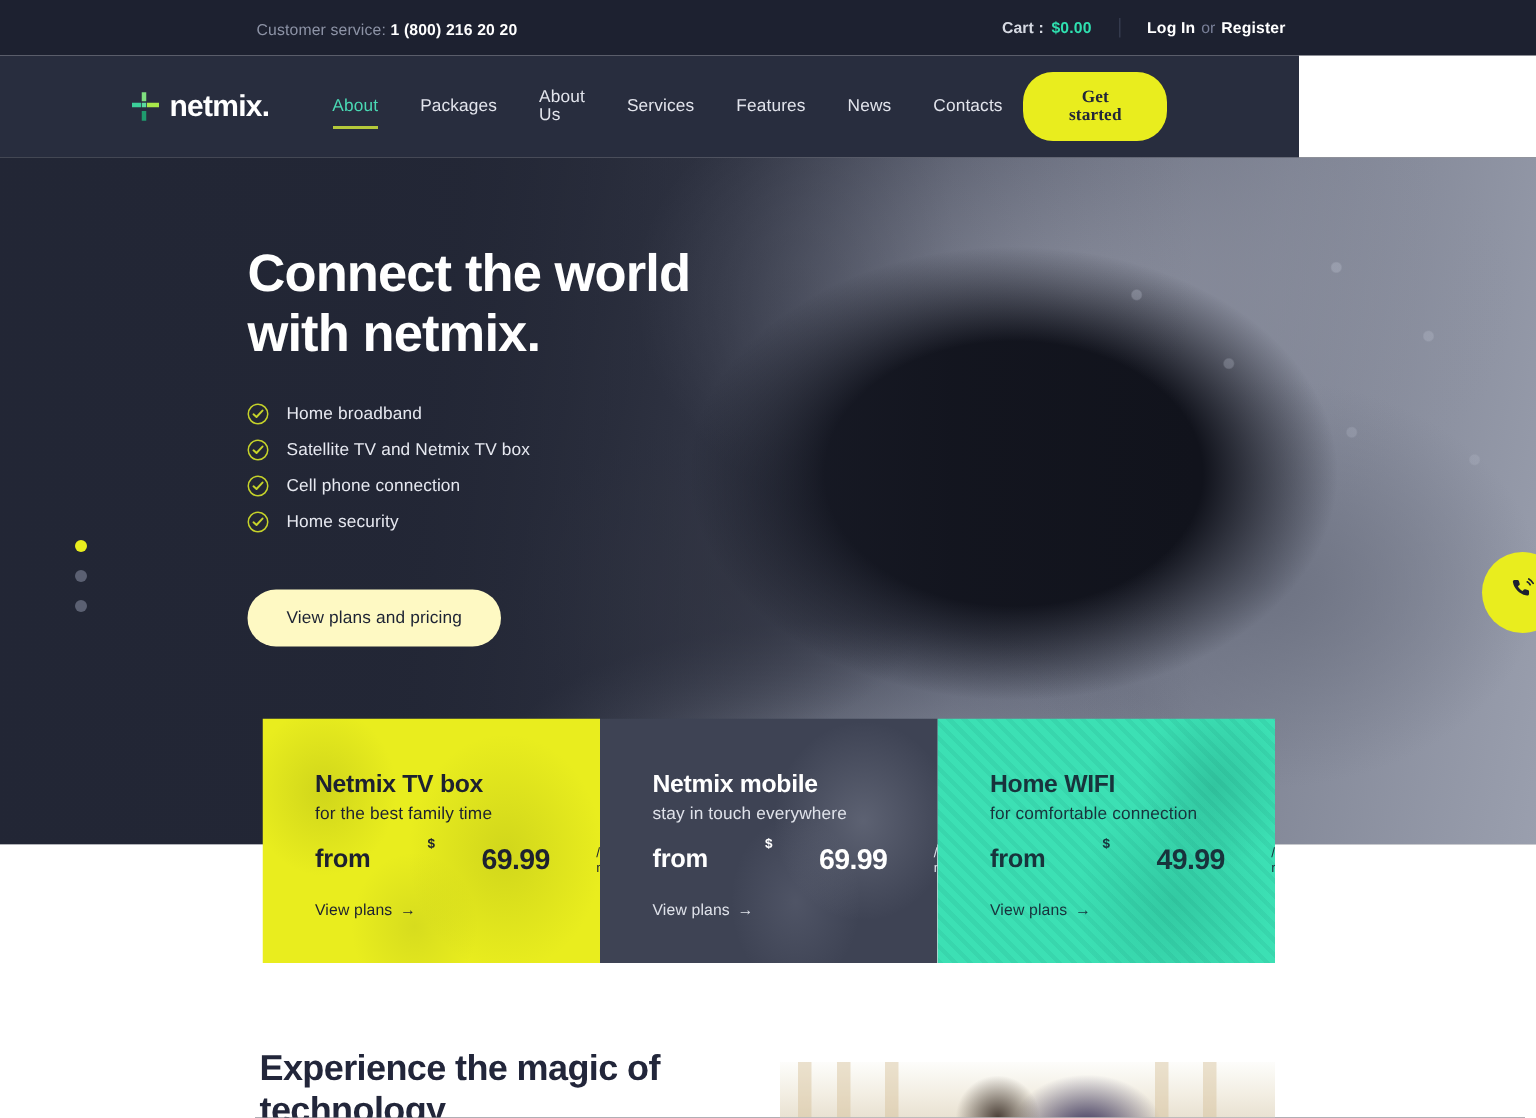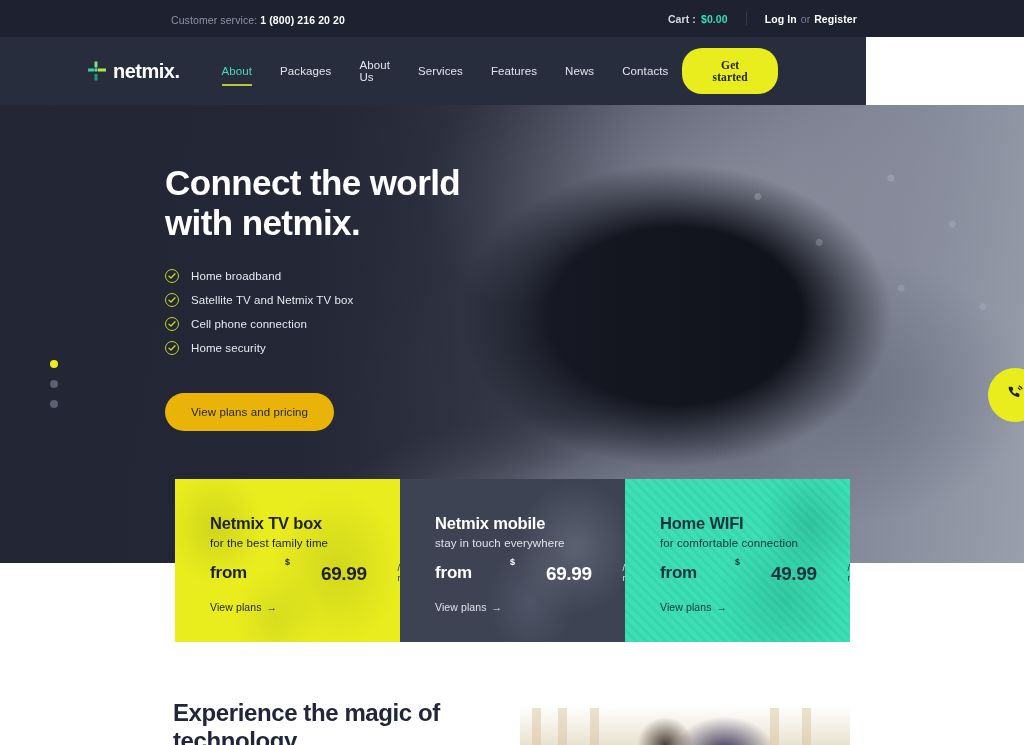--- a/index.html
+++ b/index.html
@@ -99,21 +99,21 @@
   }
   .check-ring {
     width:14px; height:14px; border-radius:50%;
     border:1.4px solid #c6d32a; display:flex; align-items:center;
     justify-content:center; flex:0 0 auto;
   }
   .check-ring svg { display:block; }
   .hero-list span { font-size:11.5px; color:#e6e8f0; letter-spacing:.1px; }
   .hero-cta {
     margin-top:28px; display:inline-block;
-    background:#eab308; color:#1d2333; border:none; border-radius:22px;
+    background:#fef9c3; color:#1d2333; border:none; border-radius:22px;
     font-size:11.5px; padding:13px 26px; cursor:pointer; font-family:inherit;
     letter-spacing:.1px;
   }
 
   
   .dots { position:absolute; left:50px; top:255px; z-index:5; }
   .dot {
     width:8px; height:8px; border-radius:50%; background:#5b6072;
     margin-bottom:12px; cursor:pointer;
   }

